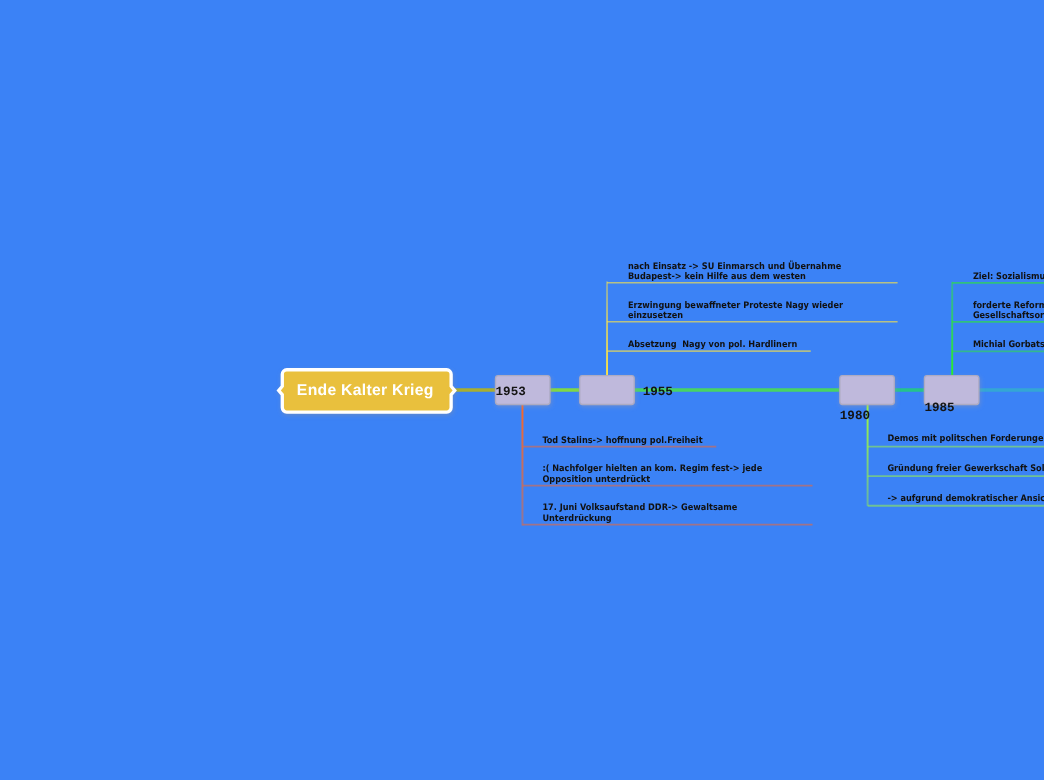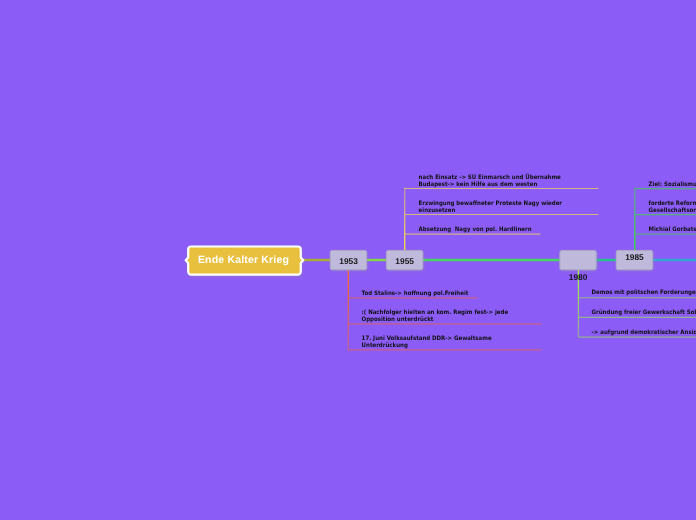--- a/index.html
+++ b/index.html
@@ -1,31 +1,31 @@
 <!DOCTYPE html>
 <html><head>
 <meta charset="utf-8">
 <title>Mindmap</title>
 <style>
   html,body{margin:0;padding:0;}
   body{width:696px;height:520px;background:#ffffff;overflow:hidden;
        font-family:"DejaVu Sans",sans-serif;
        -webkit-font-smoothing:antialiased;text-rendering:geometricPrecision;}
-  #canvas{position:relative;width:696px;height:520px;background:#8b5cf6;}
+  #canvas{position:relative;width:696px;height:520px;background:#3b82f6;}
 
   svg.layer{position:absolute;left:0;top:0;width:696px;height:520px;}
 
   
   .root-label{position:absolute;transform:translateZ(0);font-family:"Liberation Sans",sans-serif;
               font-weight:bold;font-size:10.5px;color:#ffffff;line-height:12px;letter-spacing:0.18px;
               white-space:nowrap;text-align:center;}
 
   
-  .year-label{position:absolute;transform:translateZ(0);font-family:Liberation Sans, sans-serif;font-weight:bold;
-              font-size:8.4px;color:#141414;line-height:9px;white-space:nowrap;text-align:center;}
+  .year-label{position:absolute;transform:translateZ(0);font-family:Liberation Mono, monospace;font-weight:bold;
+              font-size:8.4px;color:#141414;line-height:9px;white-space:nowrap;}
 
   
   .bitem{position:absolute;box-sizing:border-box;font-family:"DejaVu Sans",sans-serif;
           will-change:transform;transform:translateZ(0);
           font-stretch:condensed;font-weight:bold;font-size:6.05px;line-height:6.6px;
           color:#111111;white-space:nowrap;padding:0 0 0.9px 13.6px;}
   .bitem span{white-space:pre;}
 </style>
 </head>
 <body>
@@ -99,23 +99,23 @@
       <rect x="330.35" y="250.4" width="36.3" height="19.3" rx="1.8" fill="#BFB9DC" stroke="#ADABC2" stroke-width="0.9" filter="url(#boxshadow)"></rect>
       <rect x="386.5" y="250.4" width="36.3" height="19.3" rx="1.8" fill="#BFB9DC" stroke="#ADABC2" stroke-width="0.9" filter="url(#boxshadow)"></rect>
       <rect x="559.9" y="250.4" width="36.3" height="19.3" rx="1.8" fill="#BFB9DC" stroke="#ADABC2" stroke-width="0.9" filter="url(#boxshadow)"></rect>
       <rect x="616.3" y="250.4" width="36.3" height="19.3" rx="1.8" fill="#BFB9DC" stroke="#ADABC2" stroke-width="0.9" filter="url(#boxshadow)"></rect>
     </g>
   </svg>
 
   <div class="root-label" style="left:187px;top:254px;width:113px;">Ende Kalter Krieg</div>
 
   <div class="year-label" style="left:330.4px;top:257.2px;width:36.3px;">1953</div>
-  <div class="year-label" style="left:386.5px;top:257.2px;width:36.3px;">1955</div>
+  <div class="year-label" style="left:386.5px;top:257.2px;width:36.3px;padding-left:42px;">1955</div>
   <div class="year-label" style="left:559.9px;top:257.2px;width:36.3px;margin-top:16px;">1980</div>
-  <div class="year-label" style="left:616.3px;top:253px;width:36.3px;">1985</div>
+  <div class="year-label" style="left:616.3px;top:268px;width:36.3px;">1985</div>
 
   <div class="bitem" style="left:404.7px;bottom:331.0px;width:193.7px;">
     <span>nach Einsatz -&gt; SU Einmarsch und Übernahme</span><br>
     <span>Budapest-&gt; kein Hilfe aus dem westen</span>
   </div>
   <div class="bitem" style="left:404.7px;bottom:305.4px;width:193.7px;">
     <span>Erzwingung bewaffneter Proteste Nagy wieder</span><br>
     <span>einzusetzen</span>
   </div>
   <div class="bitem" style="left:404.7px;bottom:285.8px;width:135.8px;">

